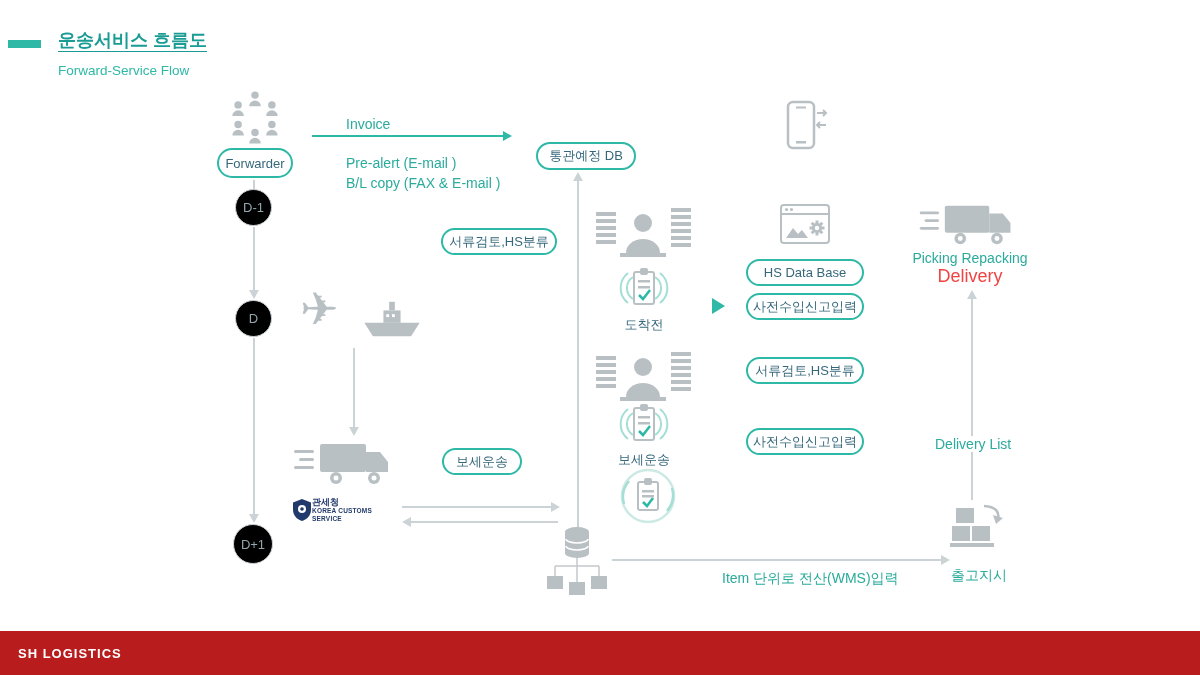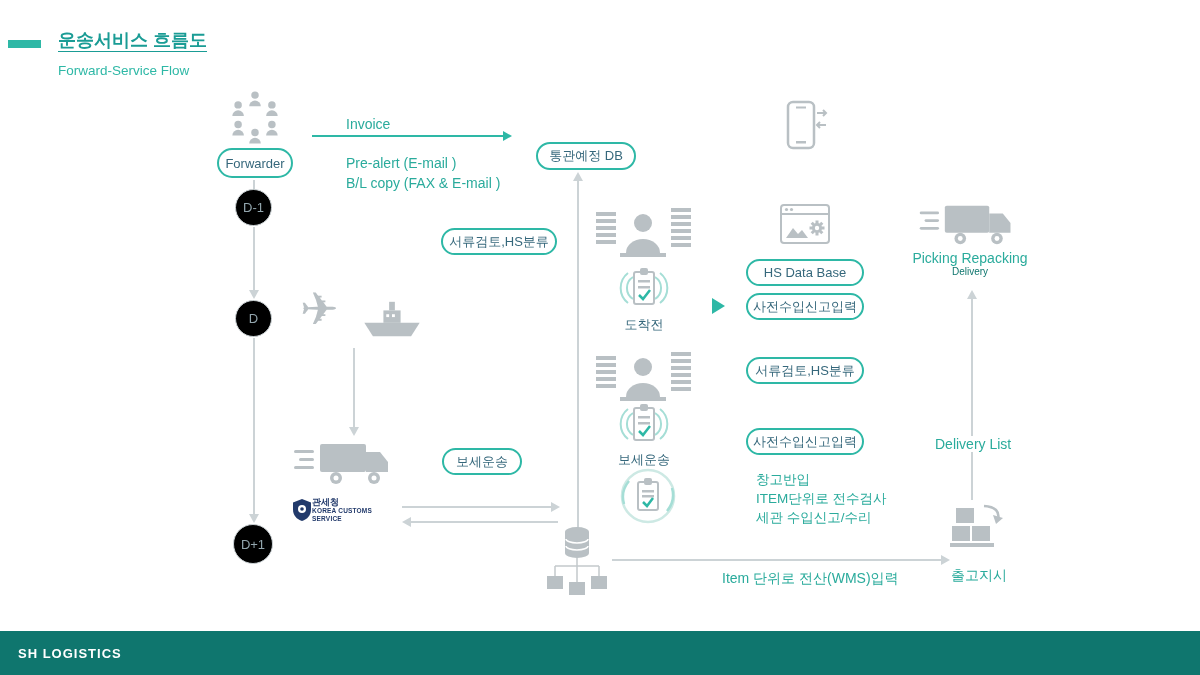--- a/index.html
+++ b/index.html
@@ -29,21 +29,21 @@
   .play{position:absolute;width:0;height:0;border-top:8px solid transparent;border-bottom:8px solid transparent;
         border-left:13px solid #2eb8a6}
   .plane{position:absolute;font-size:46px;color:#b9c0c4;line-height:1}
   .ctext{text-align:center}
   .customs{position:absolute;display:flex;align-items:center;gap:0}
   .customs .lines{display:flex;flex-direction:column;line-height:1.15}
   .customs .kr{font-size:9px;font-weight:bold;color:#223a6b}
   .customs .en{font-size:6.5px;font-weight:bold;color:#223a6b;letter-spacing:.2px}
   .whblock{position:absolute;color:#2aab9c;font-size:13.5px;line-height:19px;white-space:nowrap}
   .dlist{position:absolute;color:#2aab9c;font-size:14px;background:#fff;padding:0 5px;white-space:nowrap}
-  .footer{position:absolute;left:0;bottom:0;width:1200px;height:44px;background:#0f766e;
+  .footer{position:absolute;left:0;bottom:0;width:1200px;height:44px;background:#b91c1c;
           display:flex;align-items:center;padding-left:18px}
   .brand{color:#fff;font-weight:bold;font-size:13px;letter-spacing:1px}
 </style>
 </head>
 <body>
 
 <div class="slide">
 
   <div class="accentbar"></div>
   <div class="title">운송서비스 흐름도</div>
@@ -254,25 +254,20 @@
       <circle cx="28" cy="28" r="26" fill="#fff" stroke="#cde9e4" stroke-width="2.5"></circle>
       <path d="M4 36 A25 25 0 0 1 9 13" stroke="#a5ded6" stroke-width="2.5" fill="none"></path>
       <path d="M52 20 A25 25 0 0 1 47 43" stroke="#a5ded6" stroke-width="2.5" fill="none"></path>
       <rect x="18" y="14" width="20" height="28" rx="2" fill="#fff" stroke="#b9c0c4" stroke-width="2"></rect>
       <rect x="24" y="10" width="8" height="7" rx="2" fill="#b9c0c4"></rect>
       <rect x="22" y="22" width="12" height="2.5" fill="#b9c0c4"></rect>
       <rect x="22" y="27" width="12" height="2.5" fill="#b9c0c4"></rect>
       <path d="M23 34 l4 4 l6 -8" stroke="#2eb8a6" stroke-width="2.5" fill="none"></path>
     </svg>
   </div>
-  <div class="whblock" style="left:756px;top:470px">
-    <div>창고반입</div>
-    <div>ITEM단위로 전수검사</div>
-    <div>세관 수입신고/수리</div>
-  </div>
 
   <div class="abs" style="left:564px;top:526px;width:26px;height:34px">
     <svg viewBox="0 0 26 34" width="26" height="34">
       <g fill="#b9c0c4">
         <ellipse cx="13" cy="6" rx="12" ry="5"></ellipse>
         <rect x="1" y="6" width="24" height="21"></rect>
         <ellipse cx="13" cy="27" rx="12" ry="5"></ellipse>
       </g>
       <path d="M2 13 a11 4 0 0 0 22 0" stroke="#fff" stroke-width="1.5" fill="none"></path>
       <path d="M2 20 a11 4 0 0 0 22 0" stroke="#fff" stroke-width="1.5" fill="none"></path>
@@ -321,20 +316,20 @@
         <path d="M72 18 H86 L94 28 V38 H72 Z"></path>
         <circle cx="42" cy="44" r="6"></circle>
         <circle cx="80" cy="44" r="6"></circle>
       </g>
       <circle cx="42" cy="44" r="2.5" fill="#fff"></circle>
       <circle cx="80" cy="44" r="2.5" fill="#fff"></circle>
     </svg>
   </div>
   <div class="abs ctext" style="left:906px;top:250px;width:128px">
     <div style="color:#2aab9c;font-size:14px">Picking Repacking</div>
-    <div style="color:#0f766e;font-size:10px">Delivery</div>
+    <div style="color:#ef4444;font-size:18px">Delivery</div>
   </div>
 
   <div class="footer">
     <span class="brand">SH LOGISTICS</span>
   </div>
 
 </div>
 
 </body></html>

